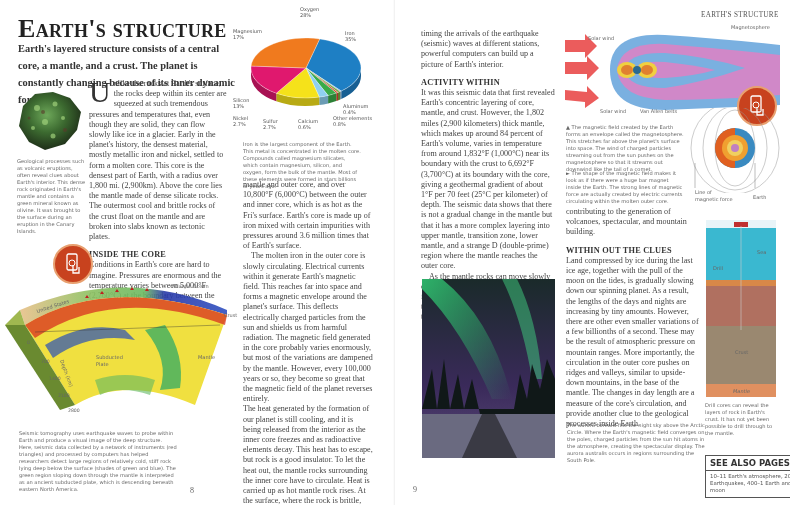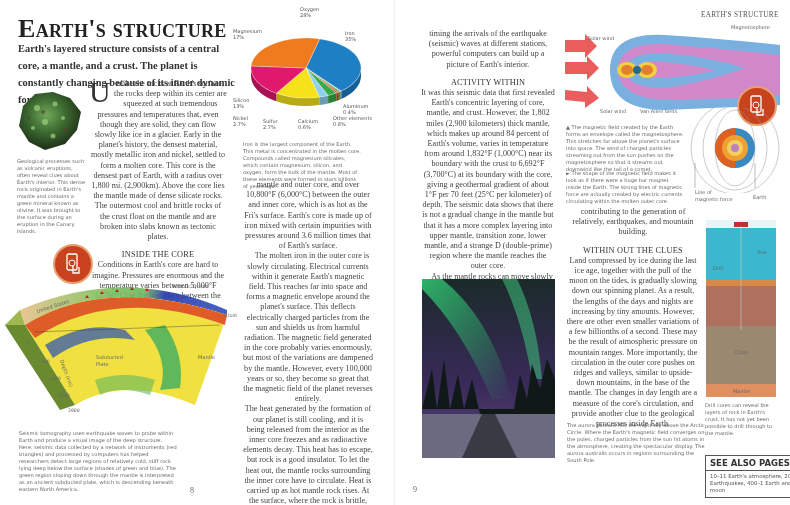--- a/index.html
+++ b/index.html
@@ -5,24 +5,24 @@
   * { box-sizing: border-box; margin: 0; padding: 0; }
   html, body { width: 790px; height: 505px; background: #fff; overflow: hidden; }
   body { position: relative; font-family: "Liberation Serif", serif; color: #333; }
   .page { position: absolute; top: 0; height: 505px; background: #fff; }
   #page-left { left: 0; width: 395px; }
   #page-right { left: 395px; width: 395px; }
   .gutter { position: absolute; left: 393px; top: 0; width: 4px; height: 505px; background: linear-gradient(90deg,#fff,#eee,#fff); }
   .abs { position: absolute; }
   .title { left: 18px; top: 14px; font-size: 26px; font-variant: small-caps; color: #222; letter-spacing: 0.3px; }
   .intro { left: 18px; top: 40px; width: 222px; font-size: 10.4px; font-weight: bold; line-height: 17px; color: #333; }
-  .body-text { font-size: 8.1px; line-height: 10.2px; color: #444; text-align: center; }
+  .body-text { font-size: 8.1px; line-height: 10.2px; color: #444; text-align: left; }
   .body-text p { margin-bottom: 0; }
   .indent { text-indent: 8px; }
-  .subhead { font-weight: normal; font-size: 8.3px; margin-top: 8px; color: #333; letter-spacing: 0.2px; }
+  .subhead { font-weight: bold; font-size: 8.3px; margin-top: 8px; color: #333; letter-spacing: 0.2px; }
   .dropcap { float: left; font-size: 30px; line-height: 24px; margin-right: 3px; margin-top: 1px; color: #333; }
   .caption { font-family: "DejaVu Sans", sans-serif; font-size: 5.1px; line-height: 7px; color: #666; }
   .pagenum { font-size: 8px; color: #666; }
   .rock { left: 15px; top: 88px; width: 68px; height: 64px; }
   .hand-badge { width: 40px; height: 40px; border-radius: 50%; background: #c8421e; border: 2px solid #e8a070; display:flex; align-items:center; justify-content:center; }
   .see-also { left: 675px; top: 455px; width: 110px; border: 1px solid #555; background: #fff; }
   .see-also-title { font-family: "DejaVu Sans", sans-serif; font-size: 8.5px; font-weight: bold; padding: 2px 4px; border-bottom: 1px solid #555; color: #333; }
   .see-also-body { font-family: "DejaVu Sans", sans-serif; font-size: 5.4px; line-height: 7.2px; padding: 2px 4px; color: #555; }
   .running-head { left: 702px; top: 11px; font-size: 7.2px; color: #555; letter-spacing: 0.3px; }
   .pie-label { font-family: "DejaVu Sans", sans-serif; font-size: 5px; line-height: 6px; color: #555; position: absolute; }
@@ -256,21 +256,21 @@
     <circle cx="50" cy="40" r="8" fill="#f0d060"></circle>
     <circle cx="50" cy="40" r="4" fill="#c080c0"></circle>
     <line x1="10" y1="55" x2="10" y2="80" stroke="#555" stroke-width="0.4"></line>
     <line x1="70" y1="55" x2="70" y2="80" stroke="#555" stroke-width="0.4"></line>
   </svg>
   <div class="abs caption" style="left:300px;top:189px;width:40px;font-size:5px;">Line of magnetic force</div>
   <div class="abs caption" style="left:358px;top:194px;font-size:5px;">Earth</div>
   <div class="abs caption" style="left:171px;top:170px;width:118px;">► The shape of the magnetic field makes it look as if there were a huge bar magnet inside the Earth. The strong lines of magnetic force are actually created by electric currents circulating within the molten outer core.</div>
 
   <div class="abs body-text" style="left:171px;top:207px;width:134px;">
-    <p>contributing to the generation of relatively, earthquakes, and mountain building.</p>
+    <p>contributing to the generation of volcanoes, spectacular, and mountain building.</p>
     <div class="subhead">WITHIN OUT THE CLUES</div>
     <p>Land compressed by ice during the last ice age, together with the pull of the moon on the tides, is gradually slowing down our spinning planet. As a result, the lengths of the days and nights are increasing by tiny amounts. However, there are other even smaller variations of a few billionths of a second. These may be the result of atmospheric pressure on mountain ranges. More importantly, the circulation in the outer core pushes on ridges and valleys, similar to upside-down mountains, in the base of the mantle. The changes in day length are a measure of the core's circulation, and provide another clue to the geological processes inside Earth.</p>
   </div>
 
   <svg class="abs" style="left:311px;top:220px;" width="70" height="177" viewBox="0 0 70 177">
     <rect x="0" y="0" width="70" height="8" fill="#e8f4f8"></rect>
     <rect x="0" y="8" width="70" height="52" fill="#3ab8d0"></rect>
     <rect x="0" y="60" width="70" height="6" fill="#d88848"></rect>
     <rect x="0" y="66" width="70" height="40" fill="#b07060"></rect>
     <rect x="0" y="106" width="70" height="58" fill="#9a8870"></rect>

